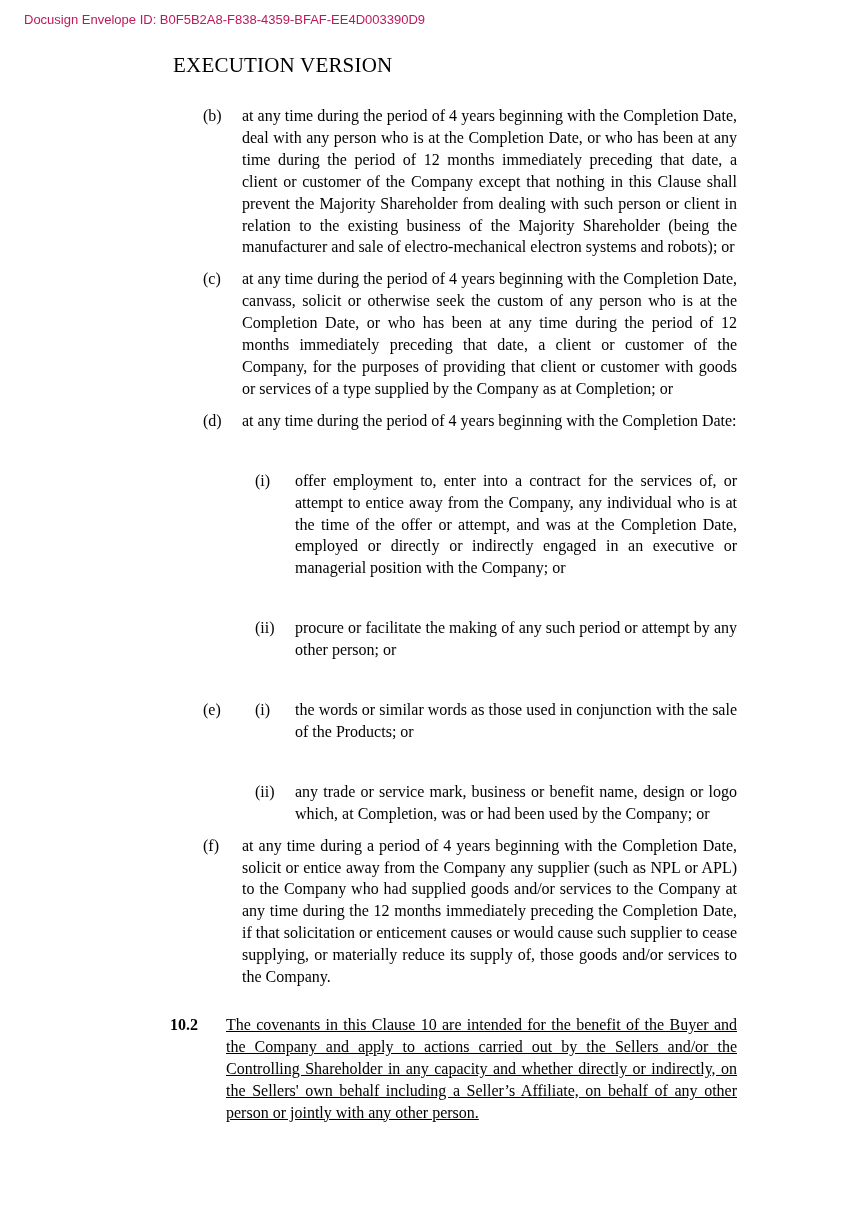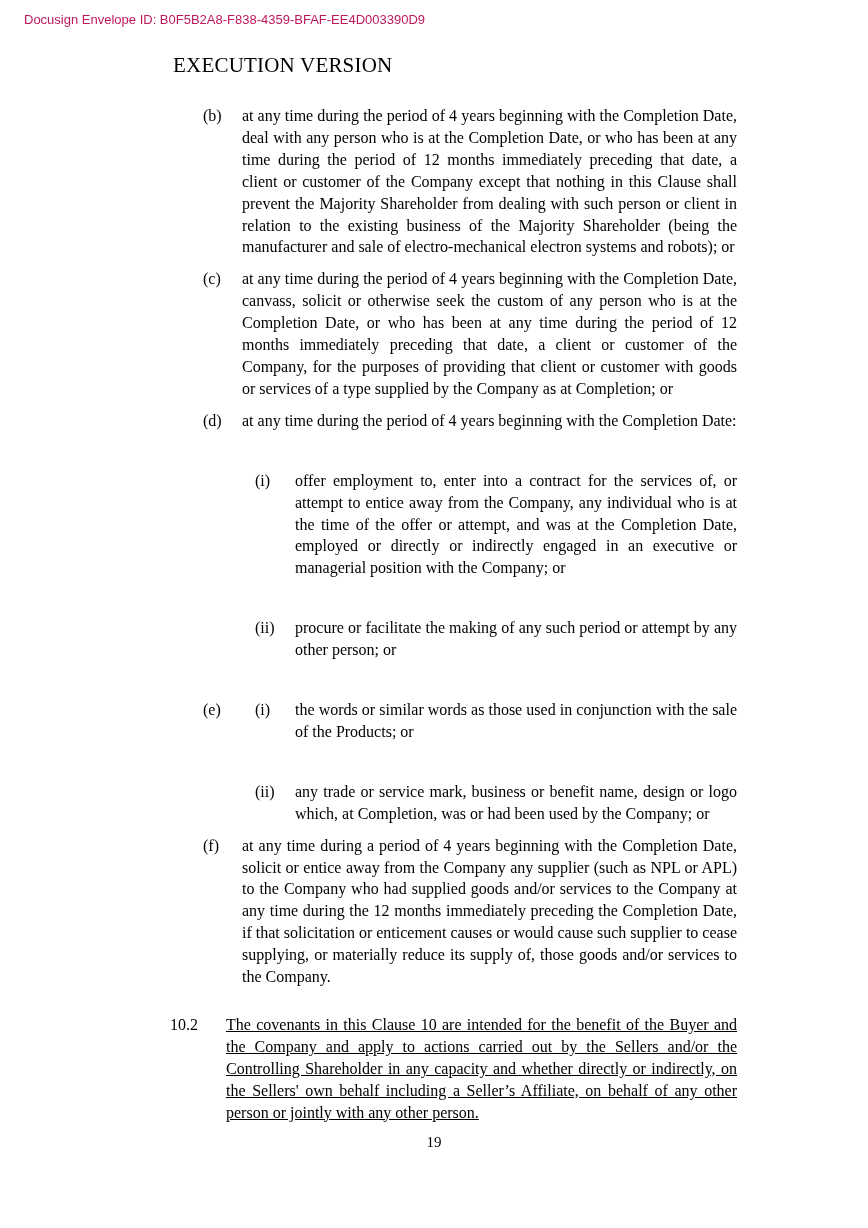--- a/index.html
+++ b/index.html
@@ -73,20 +73,21 @@
   .section {
     position: relative;
     margin-left: -33px;
     padding-left: 56px;
     margin-top: 26px;
   }
   .section-number {
     position: absolute;
     left: 0;
     top: 0;
+    font-weight: bold;
   }
   .section-text {
     text-align: justify;
     text-decoration: underline;
   }
   .footer-page-number {
     position: absolute;
     left: 0;
     right: 0;
     top: 1134px;
@@ -145,15 +146,14 @@
       <div class="clause-text">at any time during a period of 4 years beginning with the Completion Date, solicit or entice away from the Company any supplier (such as NPL or APL) to the Company who had supplied goods and/or services to the Company at any time during the 12 months immediately preceding the Completion Date, if that solicitation or enticement causes or would cause such supplier to cease supplying, or materially reduce its supply of, those goods and/or services to the Company.</div>
     </div>
 
     <div class="section">
       <span class="section-number">10.2</span>
       <div class="section-text">The covenants in this Clause 10 are intended for the benefit of the Buyer and the Company and apply to actions carried out by the Sellers and/or the Controlling Shareholder in any capacity and whether directly or indirectly, on the Sellers' own behalf including a Seller’s Affiliate, on behalf of any other person or jointly with any other person.</div>
     </div>
 
   </div>
 
-  <div class="footer-page-number">19</div>
 
 </div>
 
 </body></html>

